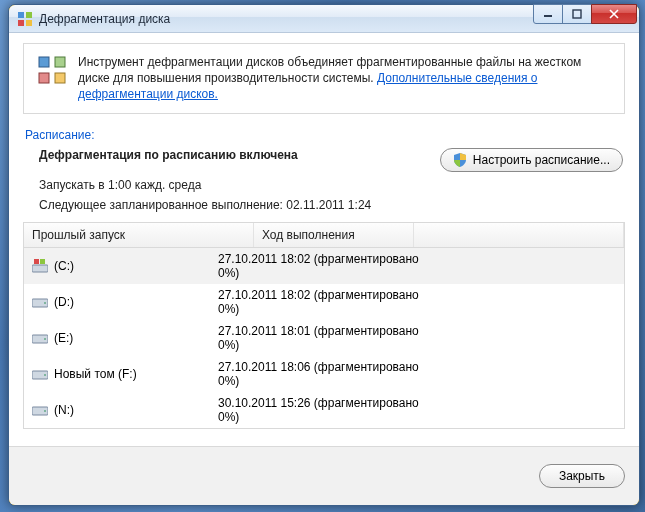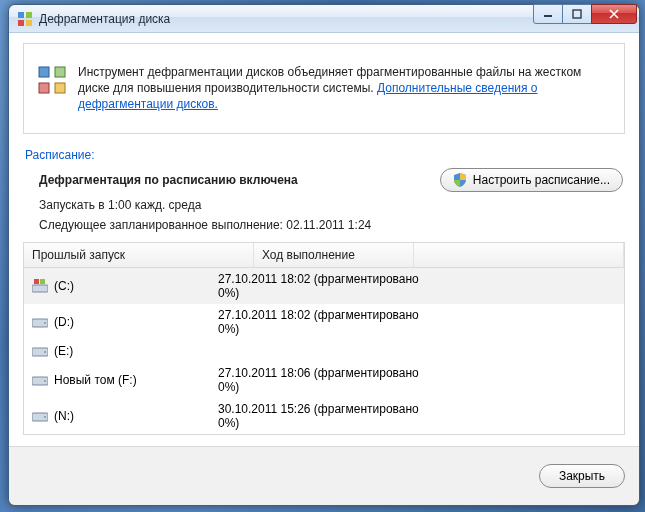--- a/index.html
+++ b/index.html
@@ -67,36 +67,36 @@
   .content {
     flex: 1;
     padding: 10px 14px 8px 14px;
     display: flex;
     flex-direction: column;
     background: #fff;
     overflow: hidden;
   }
   .info-box {
     border: 1px solid #d9d9d9;
-    padding: 20px 12px;
+    padding: 10px 12px;
     display: flex;
     gap: 10px;
     margin-bottom: 10px;
   }
   .info-icon {
     width: 32px; height: 32px;
     flex-shrink: 0;
   }
   .info-text { line-height: 1.35; color: #222; }
   .info-text a { color: #0b5bd3; text-decoration: underline; }
   .section-label { color: #0b5bd3; margin: 4px 0 6px 2px; }
   .sched-block { padding: 0 2px 6px 16px; }
   .sched-row1 {
     display: flex;
-    align-items: center;
+    align-items: flex-start;
   }
   .sched-on { font-weight: bold; color: #222; flex: 1; }
   .btn {
     background: linear-gradient(to bottom, #fdfdfd, #e9e9e9);
     border: 1px solid #8a8a8a;
     border-radius: 12px;
     padding: 4px 12px;
     font-family: inherit;
     font-size: 12px;
     display: inline-flex;
@@ -209,21 +209,21 @@
         </button>
       </div>
       <div class="sched-line">Запускать в 1:00 кажд. среда</div>
       <div class="sched-line">Следующее запланированное выполнение: 02.11.2011 1:24</div>
     </div>
 
 
     <div class="table-wrap">
       <div class="thead">
         <div class="th col-last">Прошлый запуск</div>
-        <div class="th col-prog">Ход выполнение</div>
+        <div class="th col-prog">Ход выполнения</div>
         <div class="th col-end"></div>
       </div>
       <div class="tbody" id="tbody">
           <div class="trow sel">
             <div class="td col-disk">
               <svg class="disk-icon" viewBox="0 0 16 14">
                 <rect x="0" y="6" width="16" height="7" rx="1" fill="#cfd8e2" stroke="#7a8aa0"></rect>
                 <rect x="2" y="0" width="5" height="5" fill="#d94a4a"></rect>
                 <rect x="8" y="0" width="5" height="5" fill="#8cc63f"></rect>
               </svg>
@@ -244,20 +244,21 @@
             <div class="td col-prog"></div>
           </div>
           <div class="trow">
             <div class="td col-disk">
               <svg class="disk-icon" viewBox="0 0 16 14">
                 <rect x="0" y="4" width="16" height="8" rx="1" fill="#cfd8e2" stroke="#7a8aa0"></rect>
                 <circle cx="13" cy="8" r="1" fill="#6a8"></circle>
               </svg>
               <span>(E:)</span>
             </div>
+            <div class="td col-last">27.10.2011 18:01 (фрагментировано 0%)</div>
             <div class="td col-prog"></div>
           </div>
           <div class="trow">
             <div class="td col-disk">
               <svg class="disk-icon" viewBox="0 0 16 14">
                 <rect x="0" y="4" width="16" height="8" rx="1" fill="#cfd8e2" stroke="#7a8aa0"></rect>
                 <circle cx="13" cy="8" r="1" fill="#6a8"></circle>
               </svg>
               <span>Новый том (F:)</span>
             </div>

